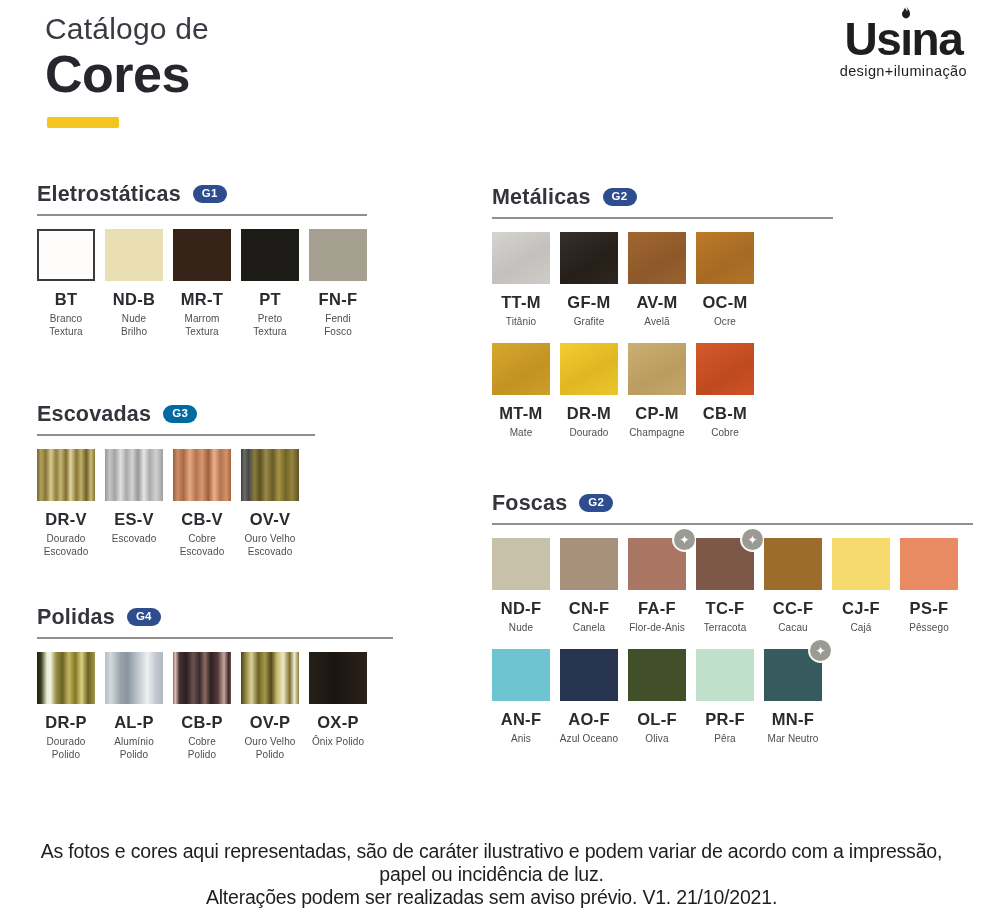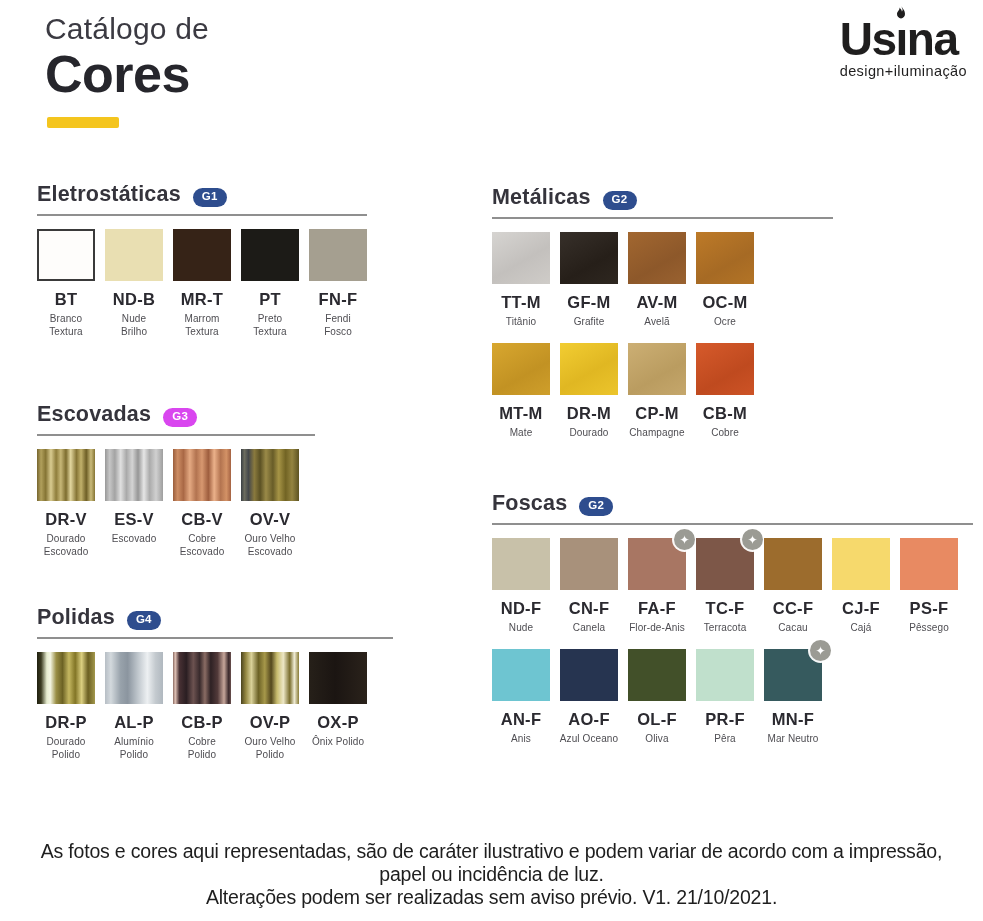--- a/index.html
+++ b/index.html
@@ -6,29 +6,29 @@
   html,body { background:#ffffff; }
   body { font-family:"Liberation Sans","DejaVu Sans",sans-serif; color:#2c2b31; }
   .page { position:relative; width:983px; height:921px; background:#ffffff; overflow:hidden; }
 
   
   .title-block { position:absolute; left:45px; top:12px; }
   .title-line1 { font-size:30px; font-weight:500; color:#3b3a42; letter-spacing:.2px; }
   .title-line2 { font-size:52px; font-weight:800; color:#26262c; line-height:1.0; margin-top:2px; letter-spacing:-.5px; }
   .yellow-bar { width:72px; height:11px; border-radius:2px; margin-top:17px; margin-left:2px; }
 
-  .logo { position:absolute; right:16px; top:16px; text-align:left; color:#1f1e1e; }
+  .logo { position:absolute; right:16px; top:16px; text-align:center; color:#1f1e1e; }
   .logo-word { font-size:46px; font-weight:800; letter-spacing:-1.5px; line-height:1; white-space:nowrap; }
   .logo-i { position:relative; display:inline-block; }
   .logo-i svg { position:absolute; left:50%; transform:translateX(-50%); top:-11px; }
   .logo-tagline { font-size:14.5px; font-weight:400; letter-spacing:.4px; margin-top:1px; }
 
   
   .sec { position:absolute; }
-  .sec-head { display:flex; align-items:flex-end; height:26px; }
+  .sec-head { display:flex; align-items:center; height:26px; }
   .sec-title { font-size:21.5px; font-weight:700; color:#35343c; letter-spacing:.2px; }
   .badge { margin-left:12px; padding:2px 9px 3px; border-radius:10px; color:#fff;
            font-size:11.5px; font-weight:700; letter-spacing:.3px; line-height:1.2; }
   .rule { height:2px; background:#8f8f8f; margin-top:7px; }
   .rows { margin-top:13px; }
   .row { display:flex; gap:10px; }
   .row + .row { margin-top:15px; }
 
   .cell { width:58px; flex:0 0 58px; text-align:center; }
   .swatch { position:relative; width:58px; height:52px; }
@@ -101,21 +101,21 @@
             <div class="sub">Fendi
 Fosco</div>
           </div>
         </div>
       </div>
   </section>
 
   <section class="sec" style="left: 37px; top: 401px;">
     <div class="sec-head">
       <span class="sec-title">Escovadas</span>
-      <span class="badge" style="background: #d946ef;">G3</span>
+      <span class="badge" style="background: #0369a1;">G3</span>
     </div>
     <div class="rule" style="background: rgb(143, 143, 143); width: 278px;"></div>
     <div class="rows">
         <div class="row">
           <div class="cell">
             <div class="swatch" style="background: linear-gradient(90deg, rgb(118, 101, 46) 0%, rgb(177, 160, 92) 7%, rgb(133, 116, 52) 15%, rgb(217, 203, 144) 24%, rgb(143, 125, 59) 33%, rgb(199, 183, 119) 41%, rgb(125, 108, 46) 50%, rgb(226, 214, 158) 58%, rgb(135, 118, 54) 68%, rgb(194, 177, 107) 76%, rgb(111, 95, 38) 85%, rgb(202, 187, 123) 93%, rgb(133, 116, 52) 100%);"></div>
             <div class="code">DR-V</div>
             <div class="sub">Dourado
 Escovado</div>
           </div>

